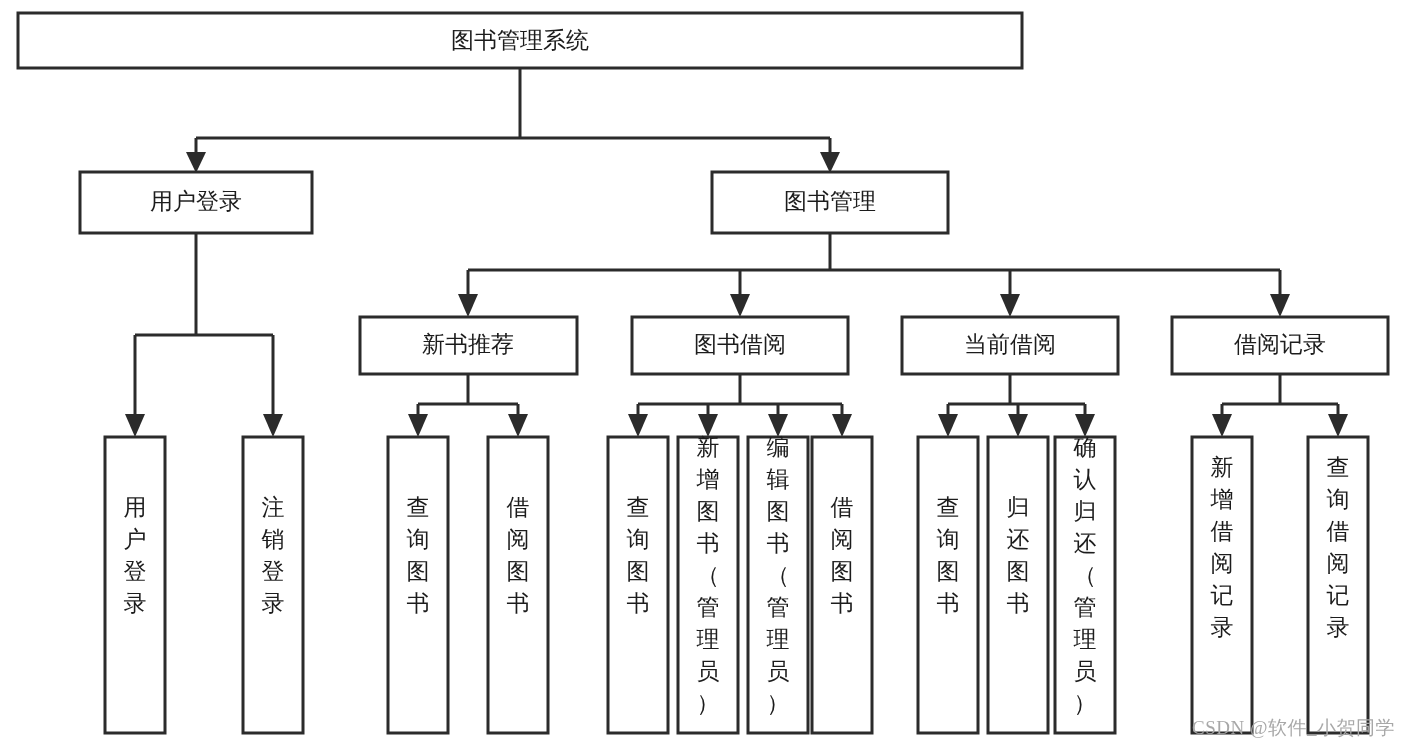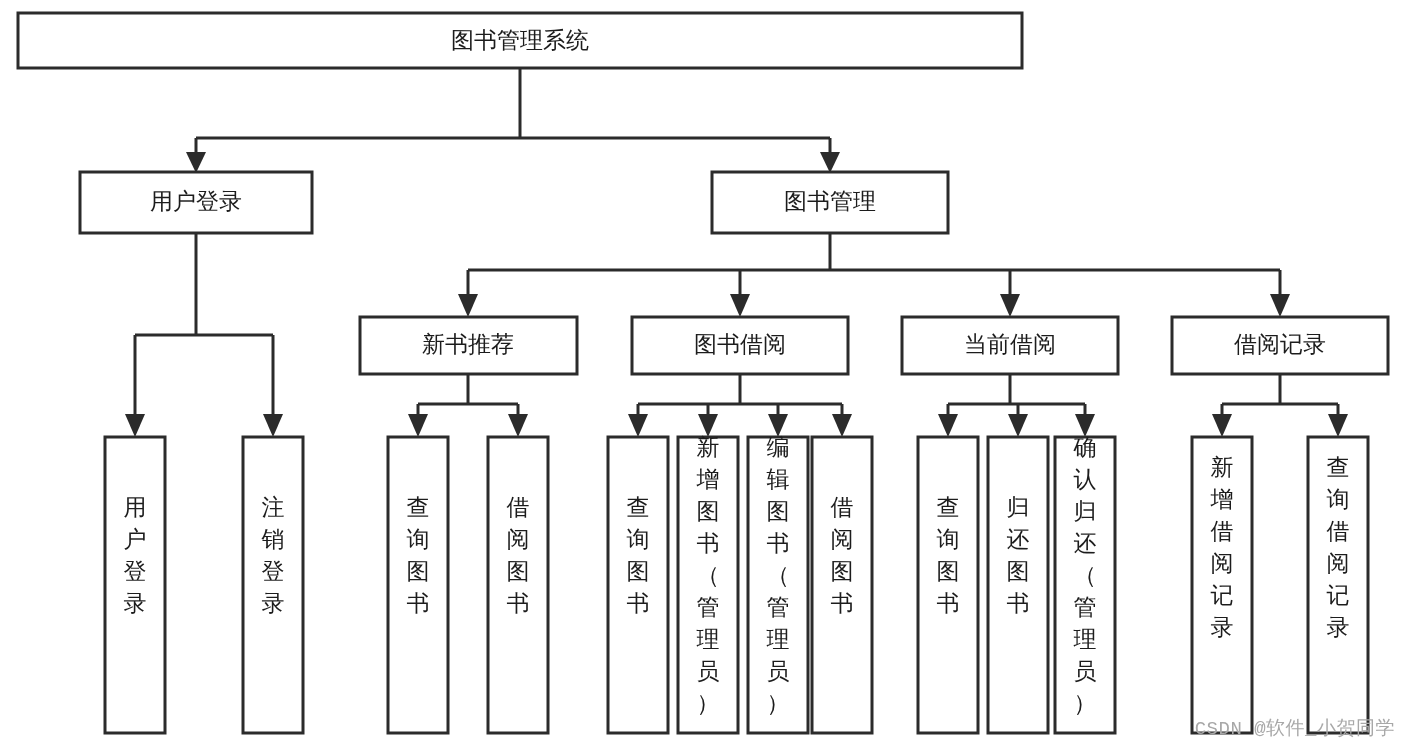--- a/index.html
+++ b/index.html
@@ -52,21 +52,21 @@
   .node-label-v {
     font-family: "Liberation Sans", "DejaVu Sans", sans-serif;
     font-size: 23px;
     fill: #1c1c1c;
     text-anchor: middle;
   }
   .watermark-text {
     position: absolute;
     right: 10px;
     bottom: 6px;
-    font-family: Liberation Mono, monospace;
+    font-family: Liberation Serif, serif;
     font-size: 19px;
     color: #a8a8a8;
     letter-spacing: 0.5px;
     white-space: nowrap;
     user-select: none;
   }
 </style>
 </head>
 <body>
 

